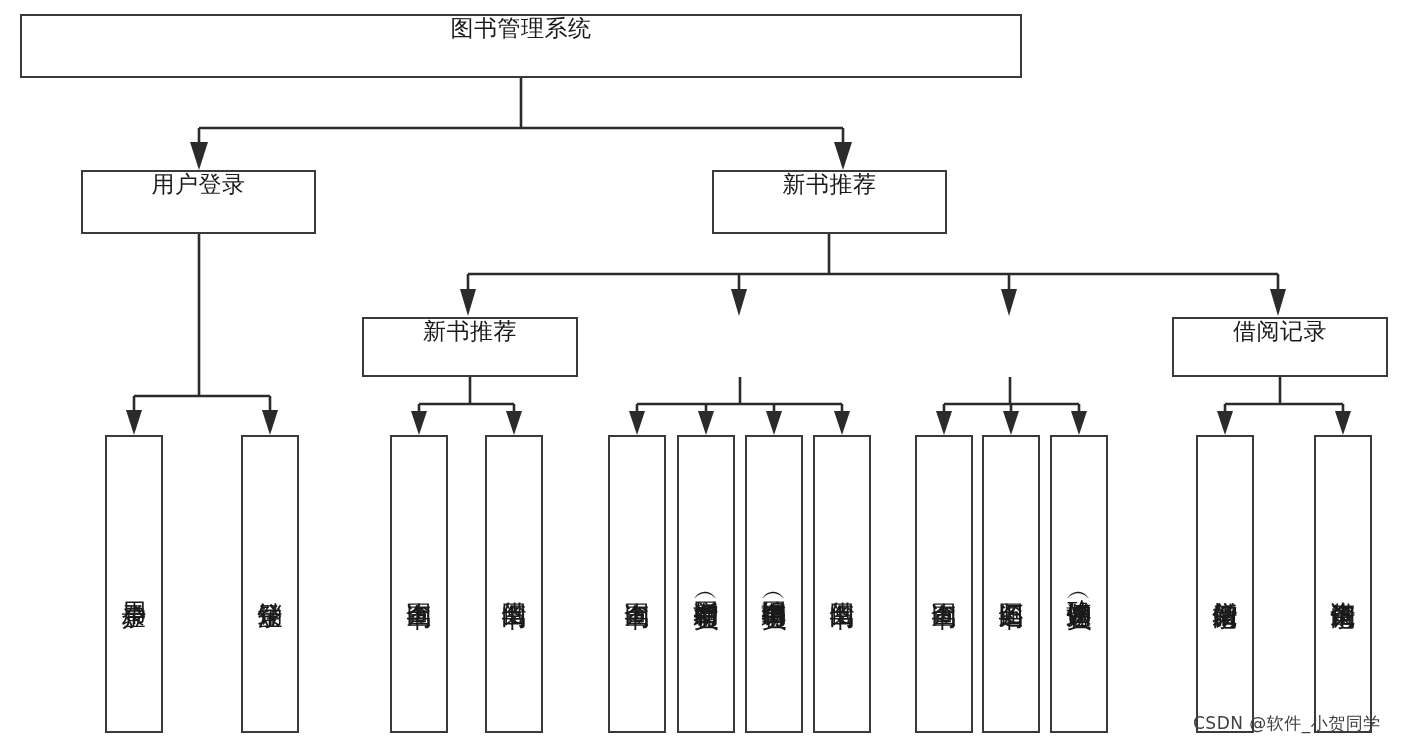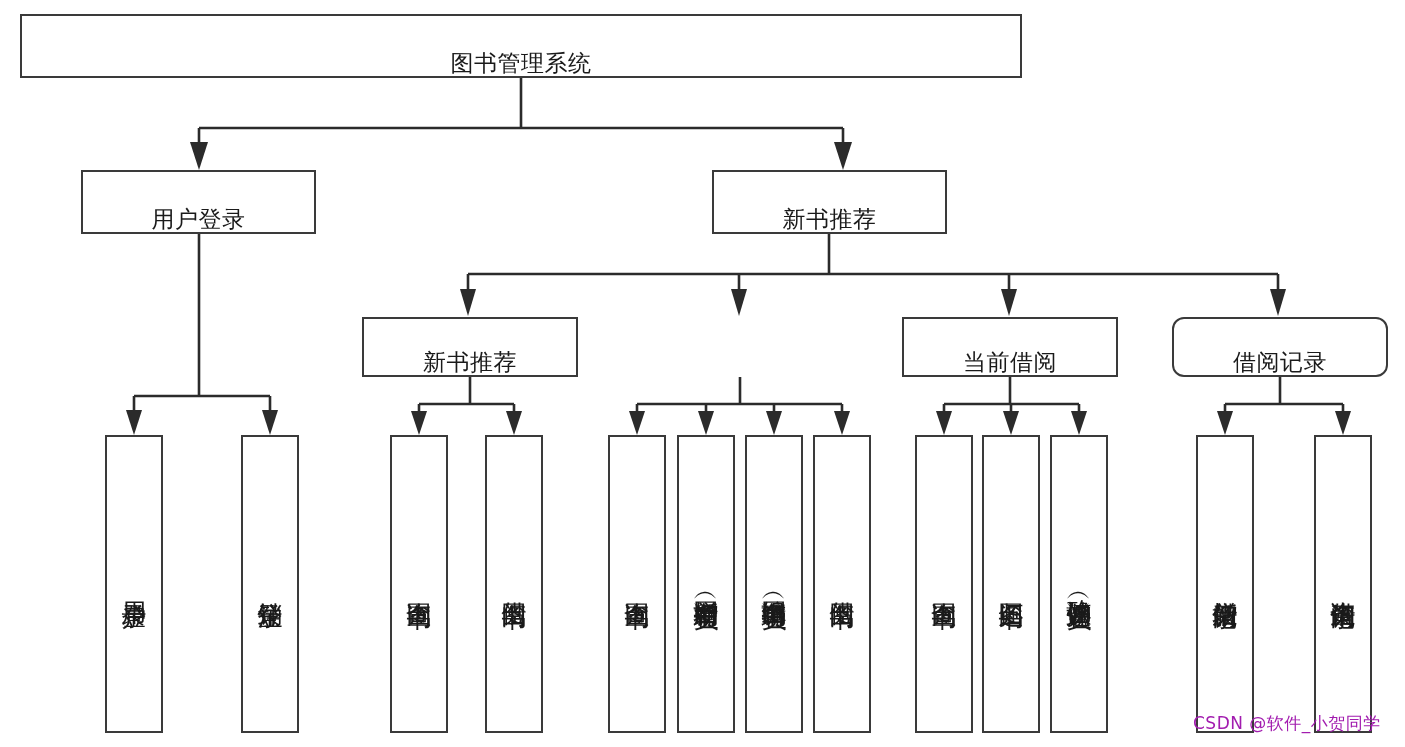--- a/index.html
+++ b/index.html
@@ -27,21 +27,21 @@
     width: 1405px;
     height: 747px;
     pointer-events: none;
   }
   .node {
     position: absolute;
     box-sizing: border-box;
     border: 2px solid #3a3a3a;
     background: #ffffff;
     display: flex;
-    align-items: flex-end;
+    align-items: flex-start;
     justify-content: center;
     color: #1a1a1a;
   }
   .node.horiz {
     font-size: 23px;
     letter-spacing: 0.5px;
     line-height: 1.1;
   }
   .node.root {
     font-size: 23px;
@@ -61,21 +61,21 @@
     color: #1a1a1a;
   }
   .htext {
     white-space: nowrap;
   }
   #watermark {
     position: absolute;
     left: 1193px;
     top: 712px;
     font-size: 17px;
-    color: #a21caf;
+    color: #404040;
     white-space: nowrap;
     letter-spacing: 0.5px;
     font-family: "DejaVu Sans", "Liberation Sans", sans-serif;
   }
 </style>
 </head>
 <body>
 
 <div id="diagram">
 
@@ -168,24 +168,21 @@
   <div class="node horiz" style="left:81px; top:170px; width:235px; height:64px;">
     <span class="htext">用户登录</span>
   </div>
   <div class="node horiz" style="left:712px; top:170px; width:235px; height:64px;">
     <span class="htext">新书推荐</span>
   </div>
 
   <div class="node horiz" style="left:362px; top:317px; width:216px; height:60px;">
     <span class="htext">新书推荐</span>
   </div>
-  <div class="node horiz" style="left:902px; top:317px; width:216px; height:60px;">
-    <span class="htext">当前借阅</span>
-  </div>
-  <div class="node horiz" style="left:1172px; top:317px; width:216px; height:60px;border-radius:12px;">
+  <div class="node horiz" style="left:1172px; top:317px; width:216px; height:60px;">
     <span class="htext">借阅记录</span>
   </div>
 
   <div class="node leaf" style="left:105px; top:435px; width:58px; height:298px;">
     <span class="vtext">用户登录</span>
   </div>
   <div class="node leaf" style="left:241px; top:435px; width:58px; height:298px;">
     <span class="vtext">注销登录</span>
   </div>
 

